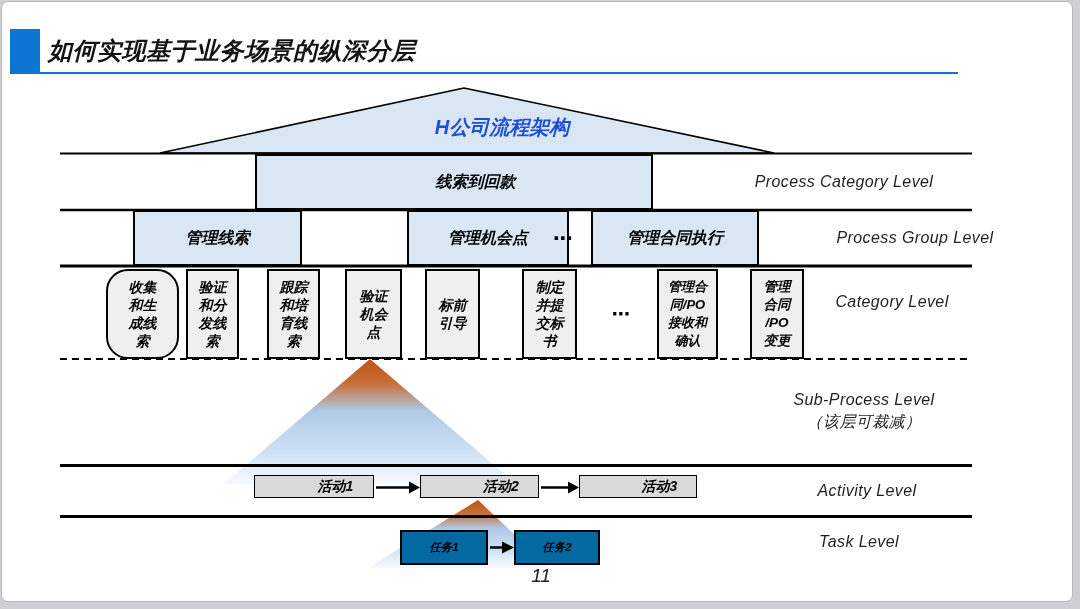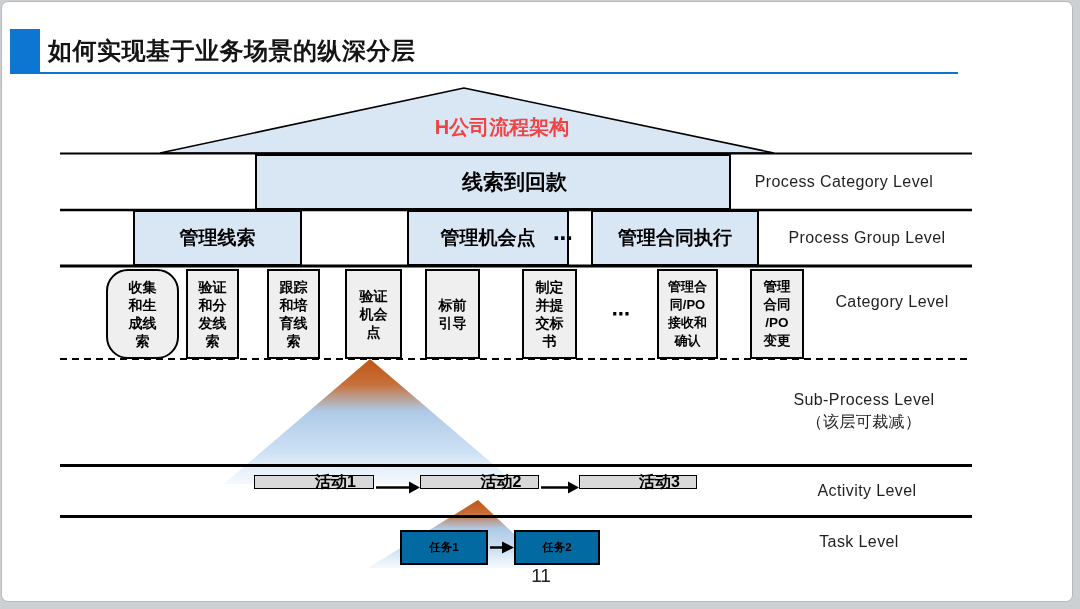--- a/index.html
+++ b/index.html
@@ -14,20 +14,21 @@
   html,body{width:1080px;height:609px;overflow:hidden;}
   body{
     background:#cdd0d3;
     font-family:"Liberation Sans","DejaVu Sans",sans-serif;
     position:relative;
   }
   .slide{
     position:absolute;left:1px;top:1px;width:1072px;height:601px;
     background:#ffffff;border:1px solid #b7babd;border-radius:7px;
     overflow:hidden;
+    font-style:italic;
   }
   
   .accent-square{position:absolute;left:8px;top:27px;width:30px;height:44px;background:var(--accent);}
   .slide-title{
     position:absolute;left:46px;top:30px;height:38px;line-height:38px;
     font-size:24px;font-weight:bold;color:#141414;letter-spacing:0.5px;white-space:nowrap;
   }
   .title-rule{position:absolute;left:8px;top:70px;width:948px;height:2px;background:var(--accent);}
   
   svg.diagram{position:absolute;left:0;top:0;width:1072px;height:601px;}
@@ -36,24 +37,24 @@
   
   .lvl-box{
     position:absolute;display:flex;align-items:center;justify-content:center;
     border:2px solid #000;text-align:center;color:#000;
   }
   .blue{background:var(--pyramid-fill);}
   .grayl{background:var(--process-fill);}
   .grayd{background:var(--activity-fill);}
   .apex-label{
     position:absolute;left:370px;top:112px;width:260px;text-align:center;
-    font-size:20px;font-weight:bold;color:#ef4444;
+    font-size:20px;font-weight:bold;color:#1d4ed8;
   }
-  .cat-box{left:253px;top:152px;width:476px;height:56px;font-size:21px;font-weight:bold;padding-left:43px;}
-  .grp-box{top:208px;height:56px;font-size:19px;font-weight:bold;}
+  .cat-box{left:253px;top:152px;width:398px;height:56px;font-size:16px;font-weight:bold;padding-left:43px;}
+  .grp-box{top:208px;height:56px;font-size:16px;font-weight:bold;}
   .grp-1{left:131px;width:169px;}
   .grp-2{left:369px;width:162px;margin-left:36px;}
   .grp-3{left:589px;width:168px;}
   .ellipsis{
     position:absolute;display:flex;align-items:center;justify-content:center;
     font-weight:bold;color:#000;
   }
   .ell-grp{left:533px;top:208px;width:56px;height:56px;font-size:20px;}
   .ell-proc{left:596px;top:267px;width:45px;height:90px;font-size:18px;}
   .proc-box{
@@ -61,34 +62,34 @@
     white-space:pre-line;
   }
   .p1{left:104px;width:73px;border-radius:22px;}
   .p2{left:184px;width:53px;}
   .p3{left:265px;width:53px;}
   .p4{left:343px;width:57px;}
   .p5{left:423px;width:55px;}
   .p6{left:520px;width:55px;}
   .p7{left:655px;width:61px;font-size:13px;}
   .p8{left:748px;width:54px;font-size:13.5px;}
-  .act-box{top:473px;height:14px;font-size:16px;font-weight:bold;border-width:1.5px;padding-left:43px;}
+  .act-box{top:473px;height:23px;font-size:14px;font-weight:bold;border-width:1.5px;padding-left:43px;}
   .a1{left:252px;width:120px;}
   .a2{left:418px;width:119px;}
   .a3{left:577px;width:118px;}
   .task-box{top:528px;height:35px;font-size:11.5px;font-weight:bold;background:#0369a1;}
   .t1{left:398px;width:88px;}
   .t2{left:512px;width:86px;}
   
   .lvl-label{
     position:absolute;display:flex;align-items:center;justify-content:center;
     font-size:16px;color:#1f1f1f;letter-spacing:0.4px;text-align:center;white-space:pre-line;line-height:22px;
   }
   .lab-cat{left:737px;top:152px;width:210px;height:56px;}
-  .lab-grp{left:760px;top:208px;width:210px;height:56px;}
+  .lab-grp{left:808px;top:208px;width:210px;height:56px;}
   .lab-proc{left:790px;top:267px;width:200px;height:66px;}
   .lab-sub{left:752px;top:384px;width:220px;height:50px;}
   .lab-act{left:755px;top:466px;width:220px;height:46px;}
   .lab-task{left:747px;top:517px;width:220px;height:46px;}
   .page-number{
     position:absolute;left:509px;top:563px;width:60px;text-align:center;
     font-size:19px;color:#222;
   }
 </style>
 </head>

